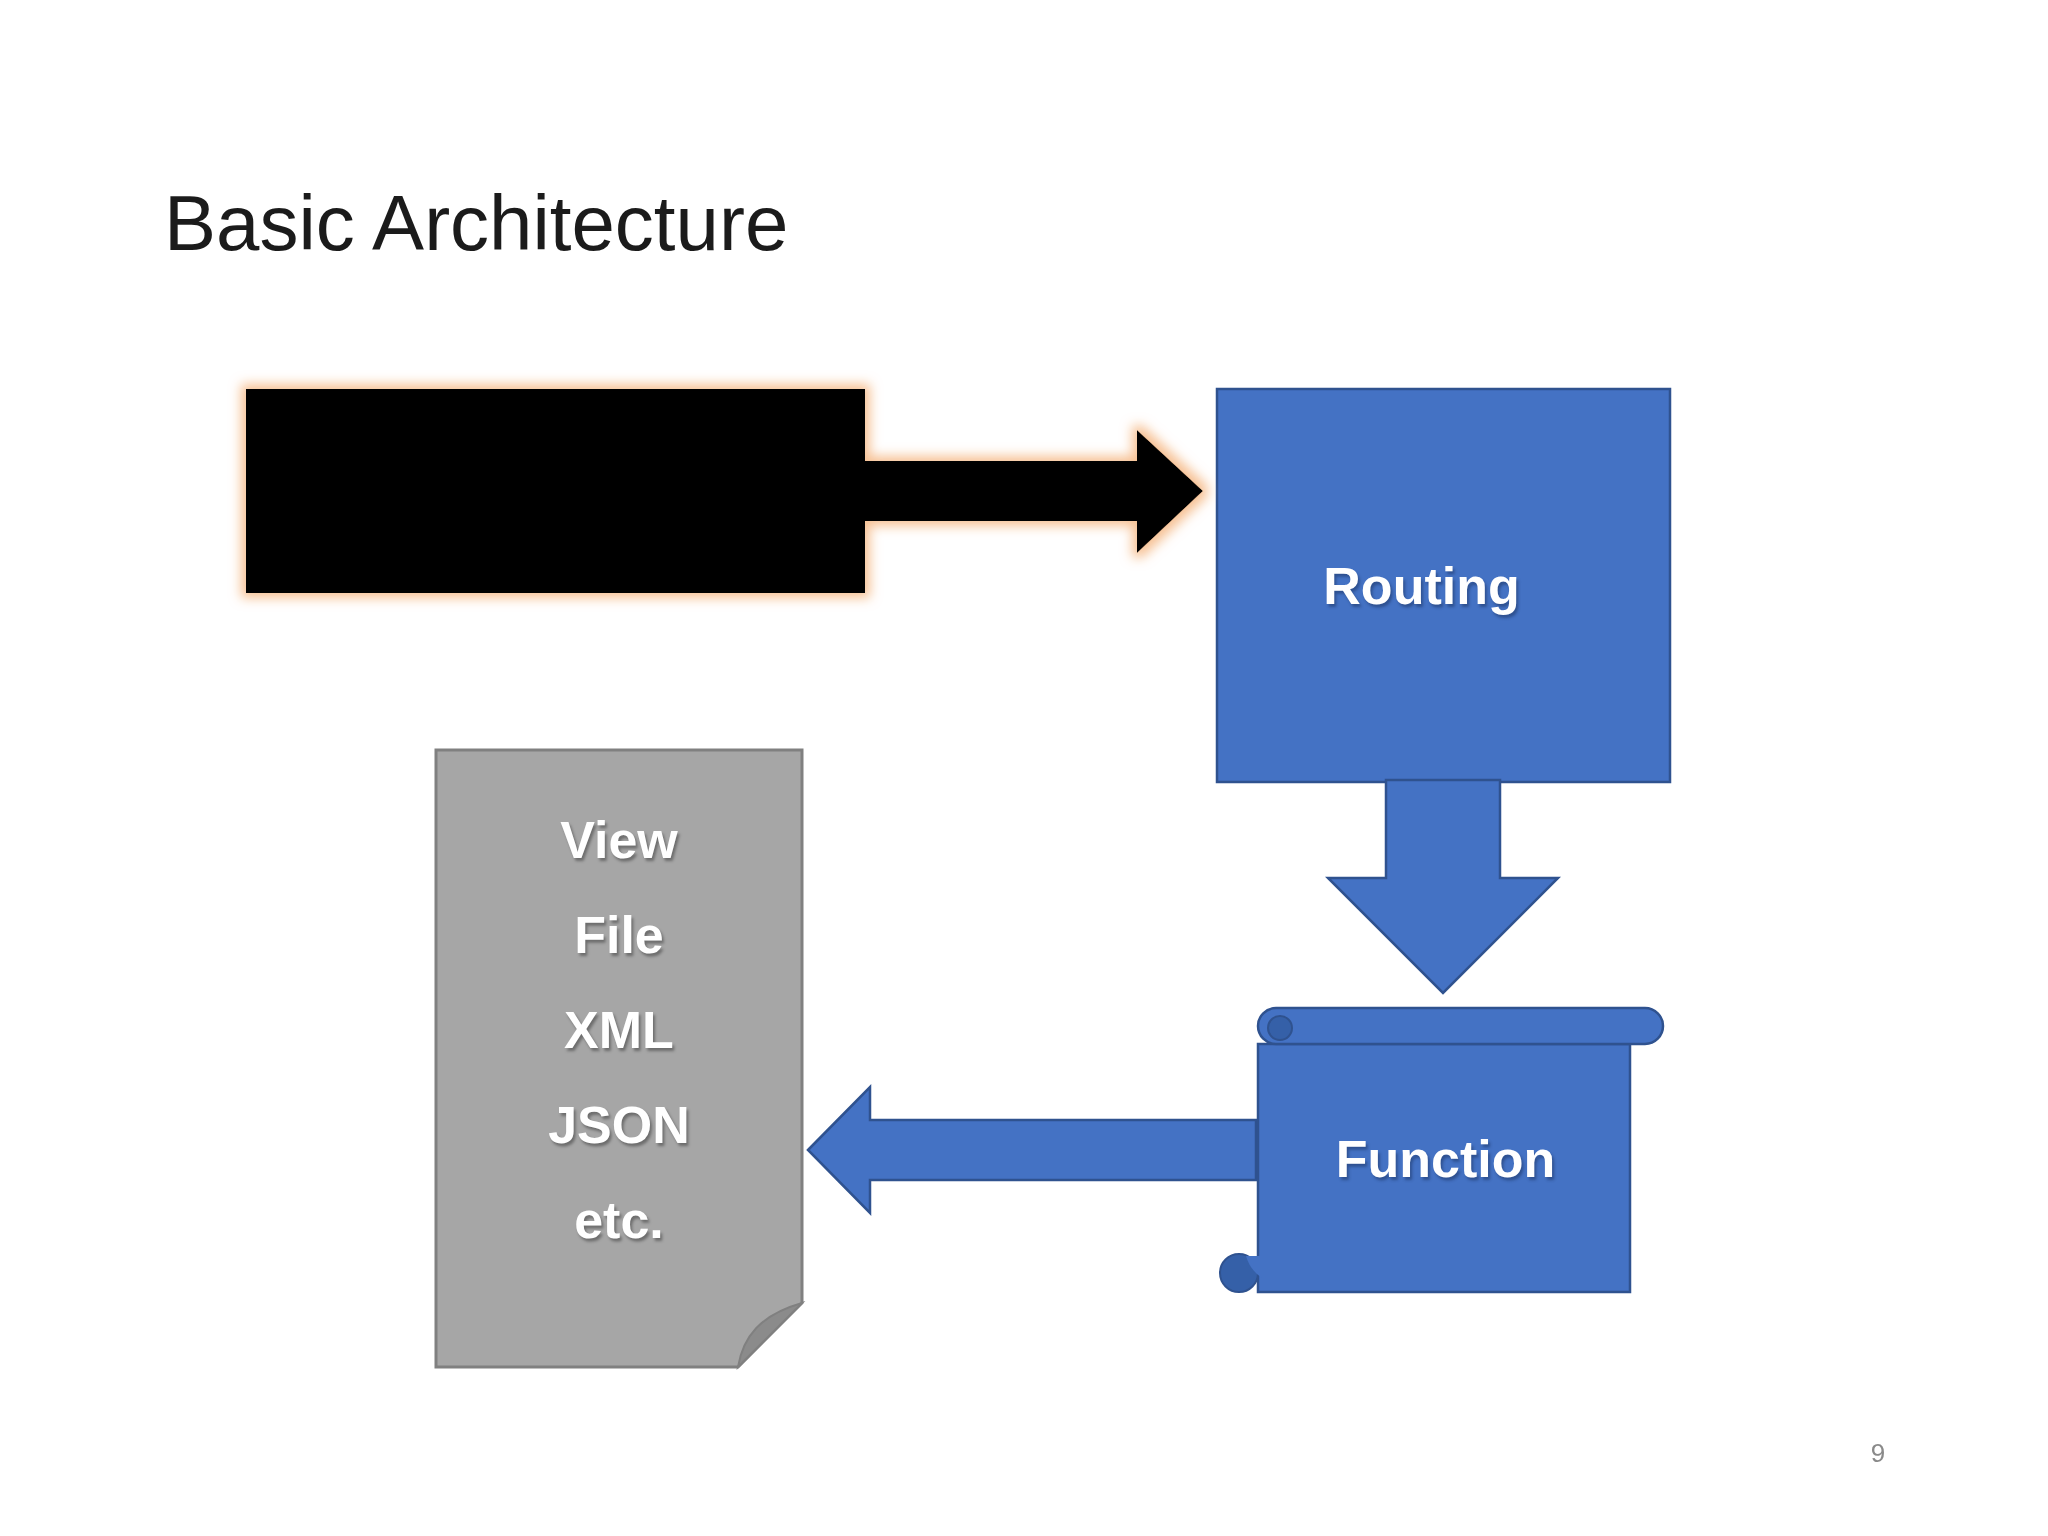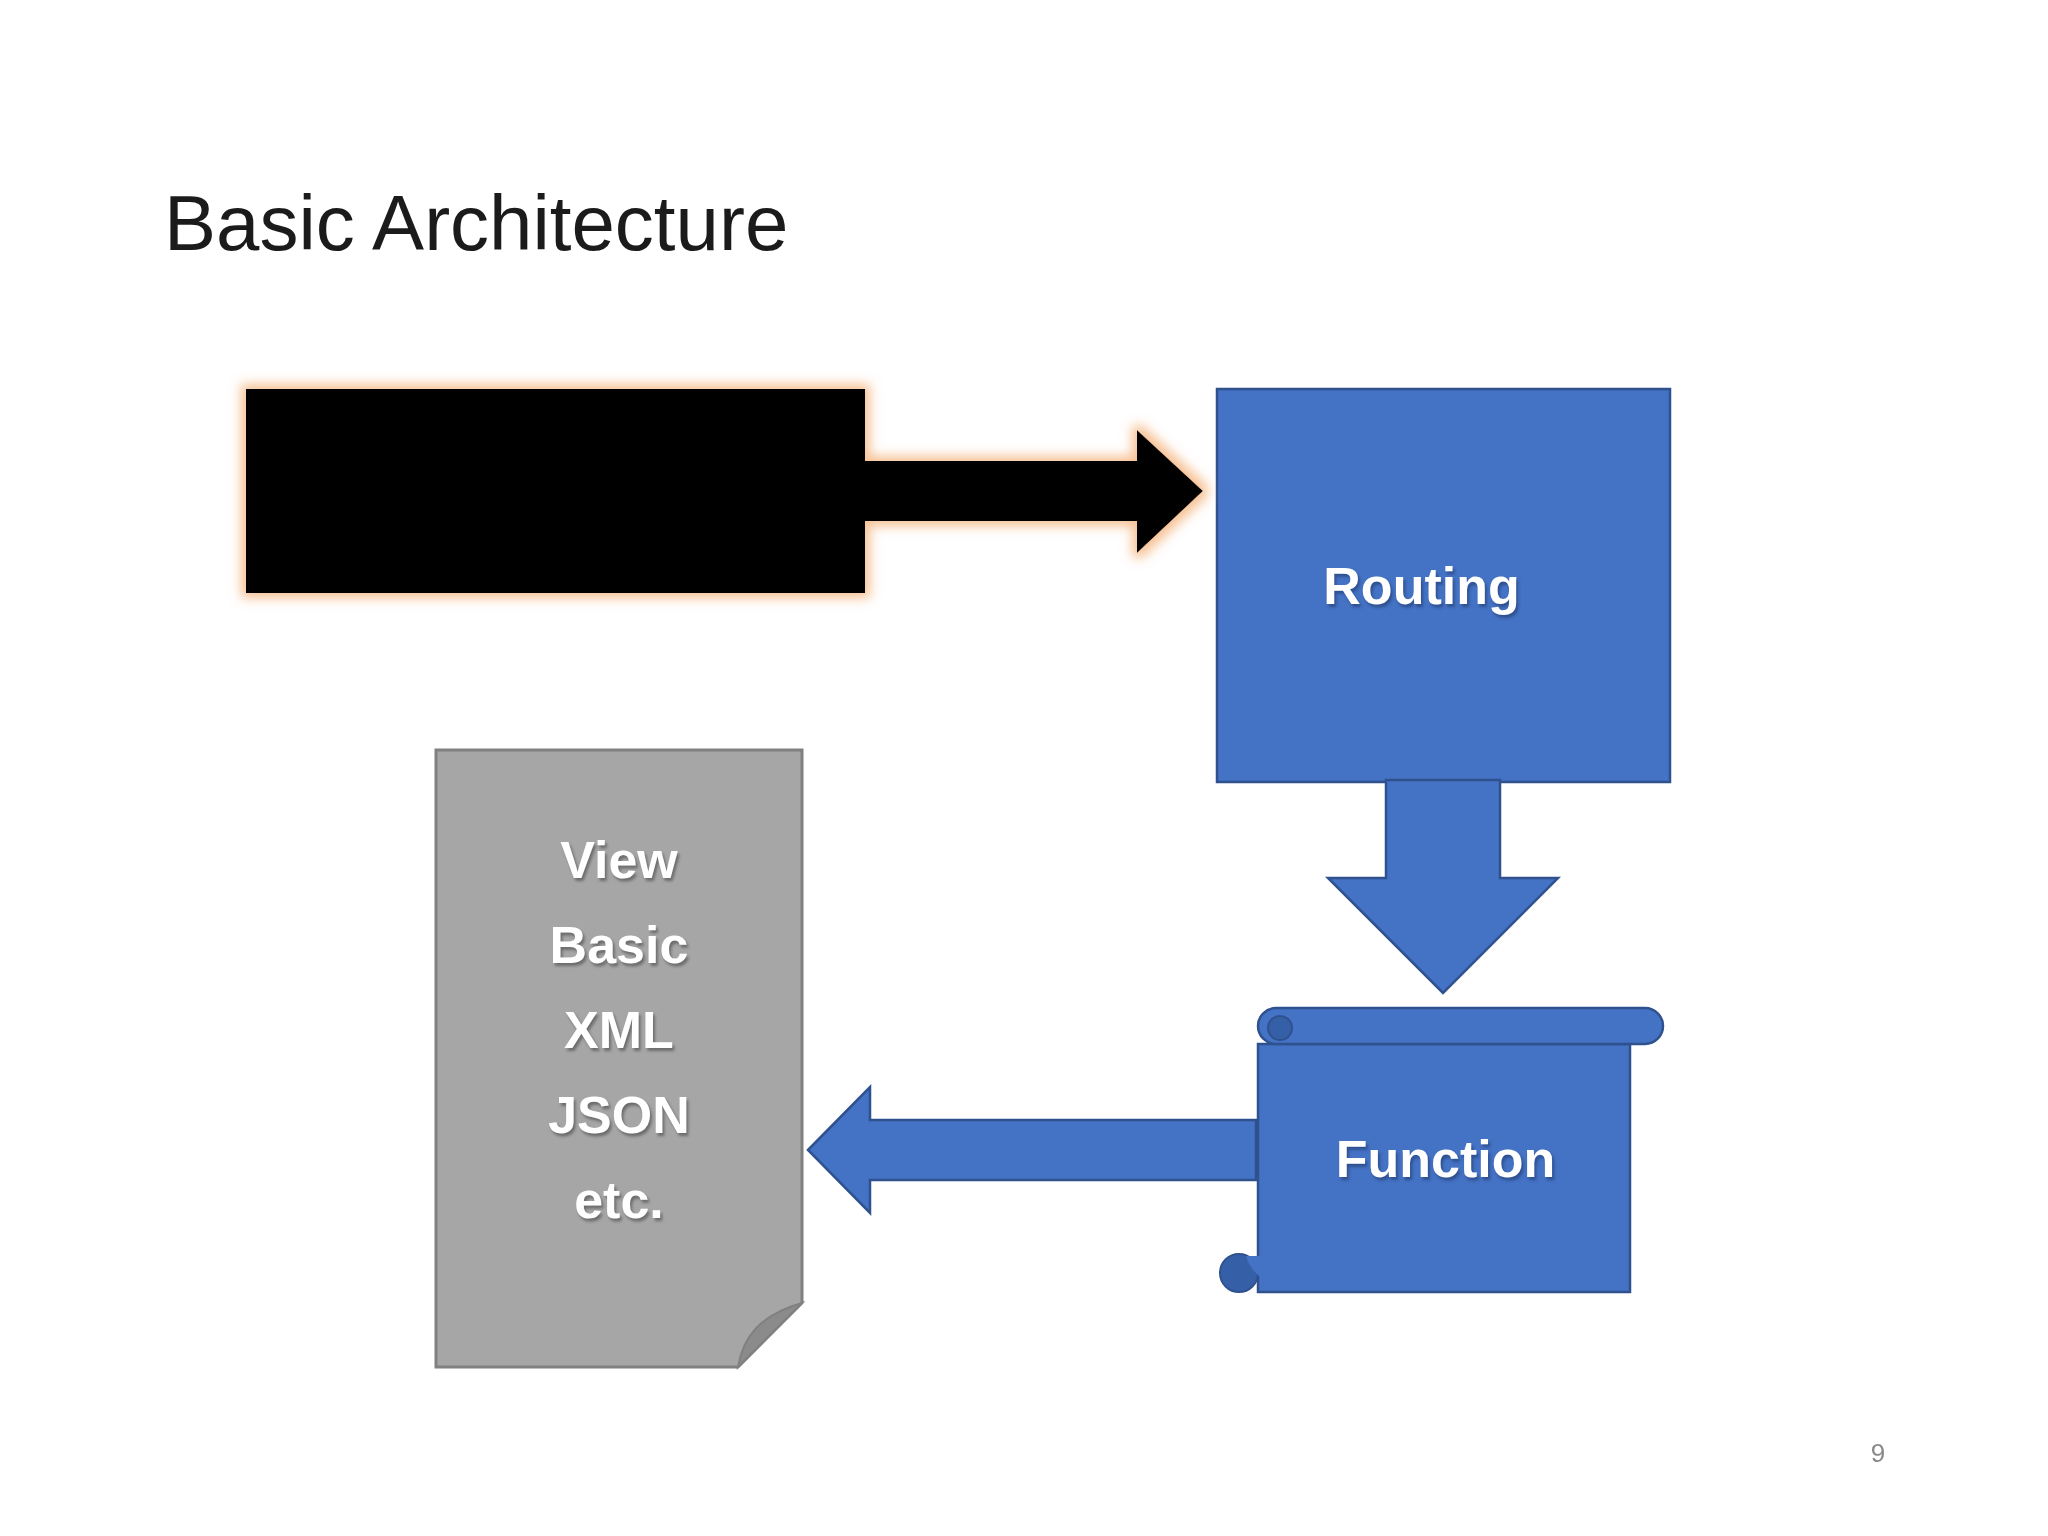--- a/index.html
+++ b/index.html
@@ -24,20 +24,21 @@
   }
   .label-request{left:246px;top:389px;width:619px;height:204px;text-shadow:none;}
   .label-routing{left:1217px;top:389px;width:409px;height:393px;}
   .label-function{left:1258px;top:1025px;width:375px;height:267px;}
   .doc-text{
     position:absolute;left:436px;top:750px;width:366px;height:560px;
     display:flex;flex-direction:column;align-items:center;justify-content:center;
     color:#ffffff;font-weight:bold;font-size:52px;line-height:85px;
     text-shadow:2px 3px 3px rgba(0,0,0,0.35);
     pointer-events:none;
+    gap:10px;
   }
   .page-number{
     position:absolute;left:1854px;top:1438px;width:48px;
     text-align:center;font-size:26px;color:#8a8a8a;
   }
   svg.diagram{position:absolute;left:0;top:0;}
 </style>
 </head>
 <body>
 
@@ -82,21 +83,21 @@
 
   <div class="slide-title">Basic Architecture</div>
 
 
   <div class="shape-label label-routing">Routing</div>
 
   <div class="shape-label label-function">Function</div>
 
   <div class="doc-text">
     <span>View</span>
-    <span>Basic</span>
+    <span>File</span>
     <span>XML</span>
     <span>JSON</span>
     <span>etc.</span>
   </div>
 
   <div class="page-number">9</div>
 
 </div>
 
 </body></html>

